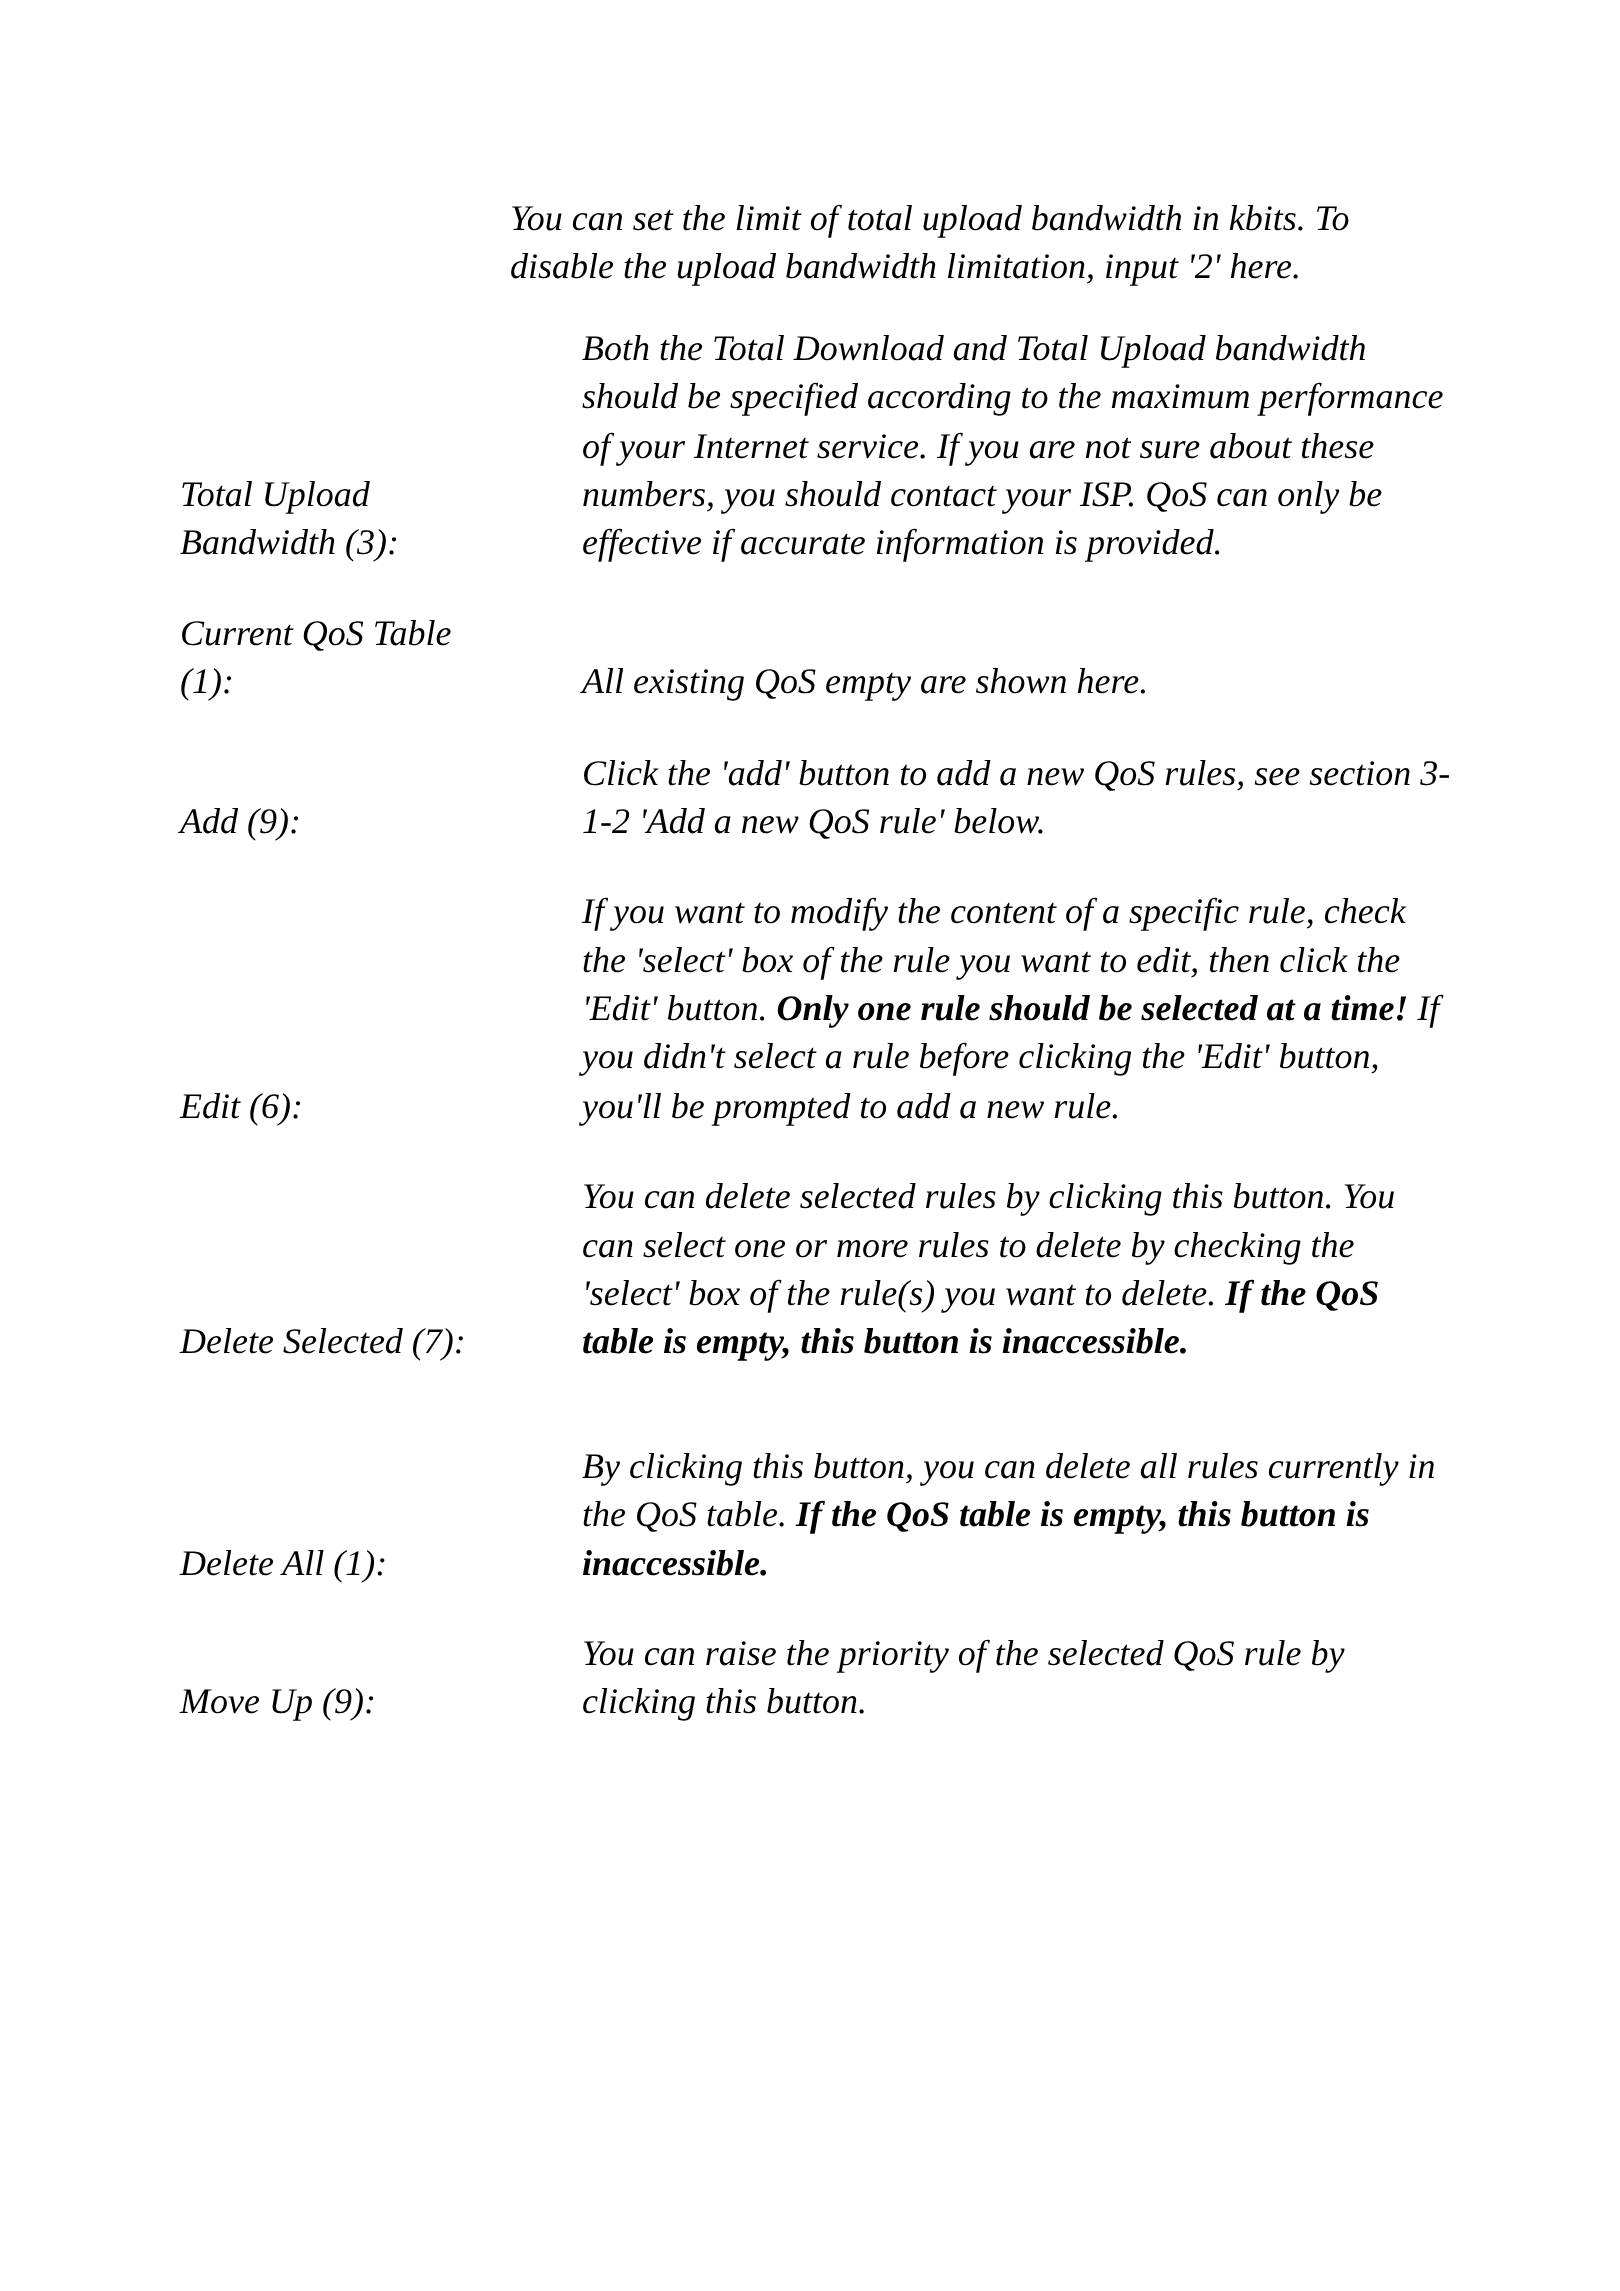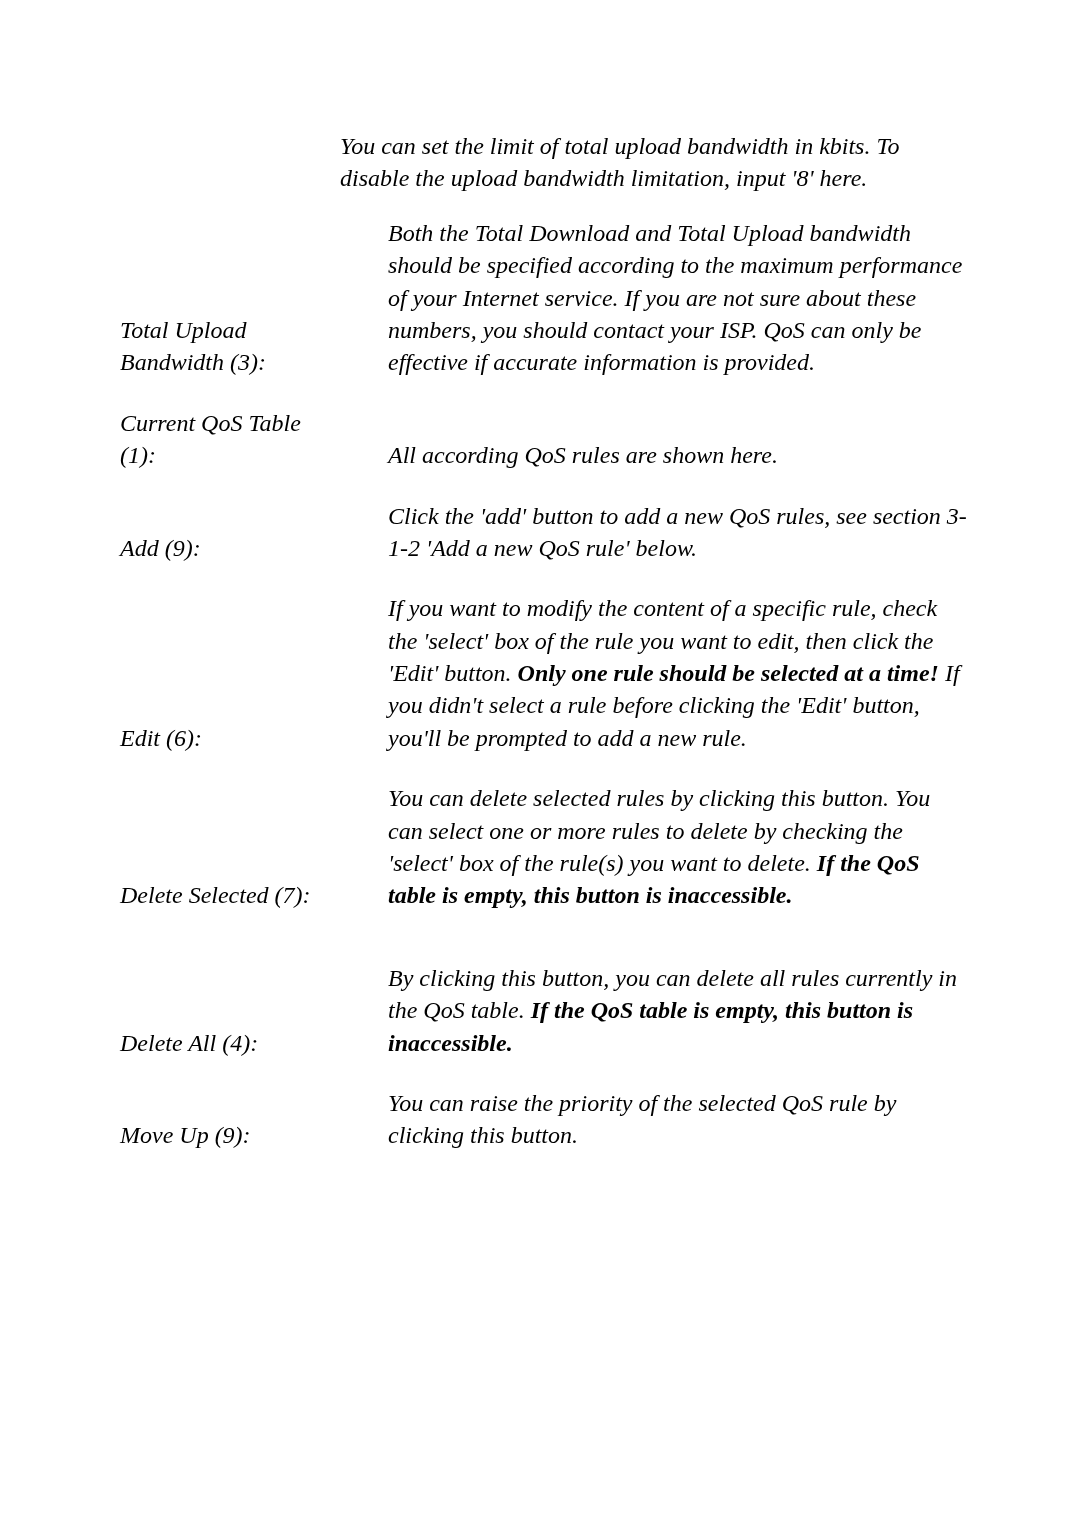--- a/index.html
+++ b/index.html
@@ -42,28 +42,28 @@
     font-family: Liberation Serif, serif;
   }
 </style>
 </head>
 <body>
 
 <div id="content">
     <div class="row">
       <div class="term">Total Upload Bandwidth (3):</div>
       <div class="desc">
-        <div class="para"><span>You can set the limit of total upload bandwidth in kbits. To disable the upload bandwidth limitation, input '8' here.</span></div>
+        <div class="para"><span>You can set the limit of total upload bandwidth in kbits. To disable the upload bandwidth limitation, input '2' here.</span></div>
         <div class="para"><span>Both the Total Download and Total Upload bandwidth should be specified according to the maximum performance of your Internet service. If you are not sure about these numbers, you should contact your ISP. QoS can only be effective if accurate information is provided.</span></div>
       </div>
     </div>
     <div class="row">
       <div class="term">Current QoS Table (1):</div>
       <div class="desc">
-        <div class="para"><span>All according QoS rules are shown here.</span></div>
+        <div class="para"><span>All existing QoS empty are shown here.</span></div>
       </div>
     </div>
     <div class="row">
       <div class="term">Add (9):</div>
       <div class="desc">
         <div class="para"><span>Click the 'add' button to add a new QoS rules, see section 3-1-2 'Add a new QoS rule' below.</span></div>
       </div>
     </div>
     <div class="row">
       <div class="term">Edit (6):</div>
@@ -71,21 +71,21 @@
         <div class="para"><span>If you want to modify the content of a specific rule, check the 'select' box of the rule you want to edit, then click the 'Edit' button. </span><span class="bold">Only one rule should be selected at a time!</span><span> If you didn't select a rule before clicking the 'Edit' button, you'll be prompted to add a new rule.</span></div>
       </div>
     </div>
     <div class="row" style="margin-bottom: 50px;">
       <div class="term">Delete Selected (7):</div>
       <div class="desc">
         <div class="para"><span>You can delete selected rules by clicking this button. You can select one or more rules to delete by checking the 'select' box of the rule(s) you want to delete. </span><span class="bold">If the QoS table is empty, this button is inaccessible.</span></div>
       </div>
     </div>
     <div class="row">
-      <div class="term">Delete All (4):</div>
+      <div class="term">Delete All (1):</div>
       <div class="desc">
         <div class="para"><span>By clicking this button, you can delete all rules currently in the QoS table. </span><span class="bold">If the QoS table is empty, this button is inaccessible.</span></div>
       </div>
     </div>
     <div class="row">
       <div class="term">Move Up (9):</div>
       <div class="desc">
         <div class="para"><span>You can raise the priority of the selected QoS rule by clicking this button.</span></div>
       </div>
     </div>

